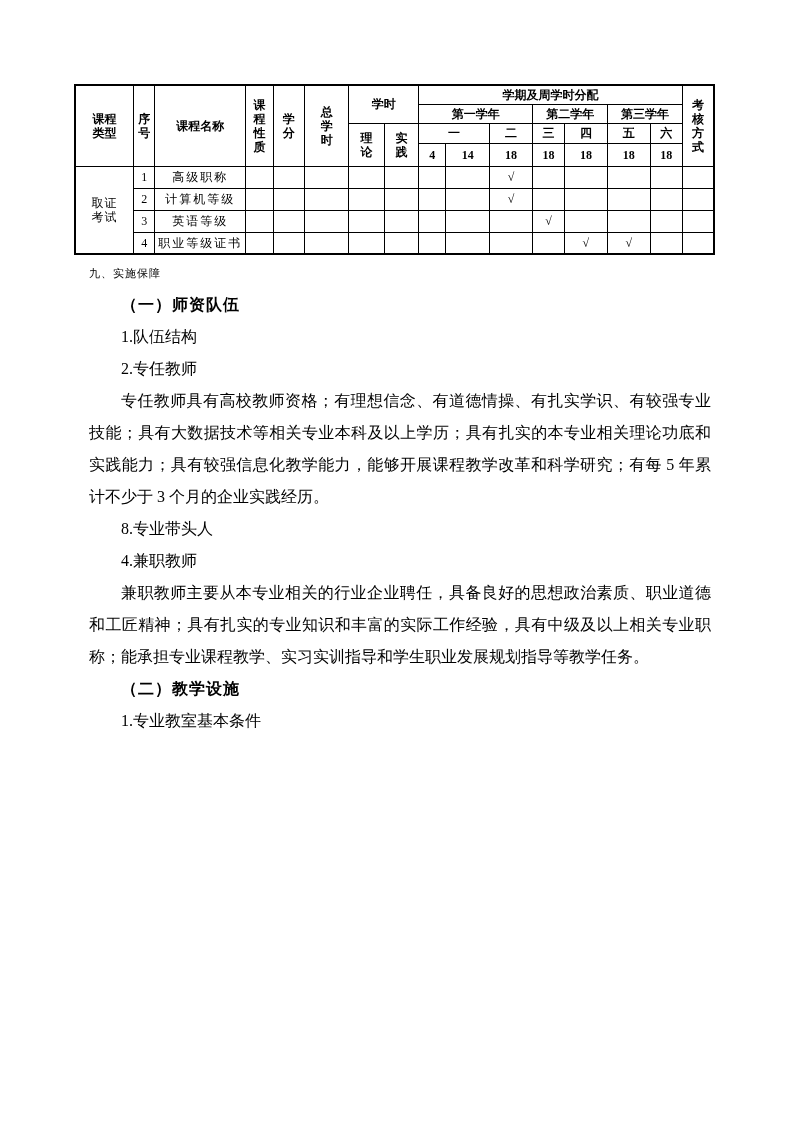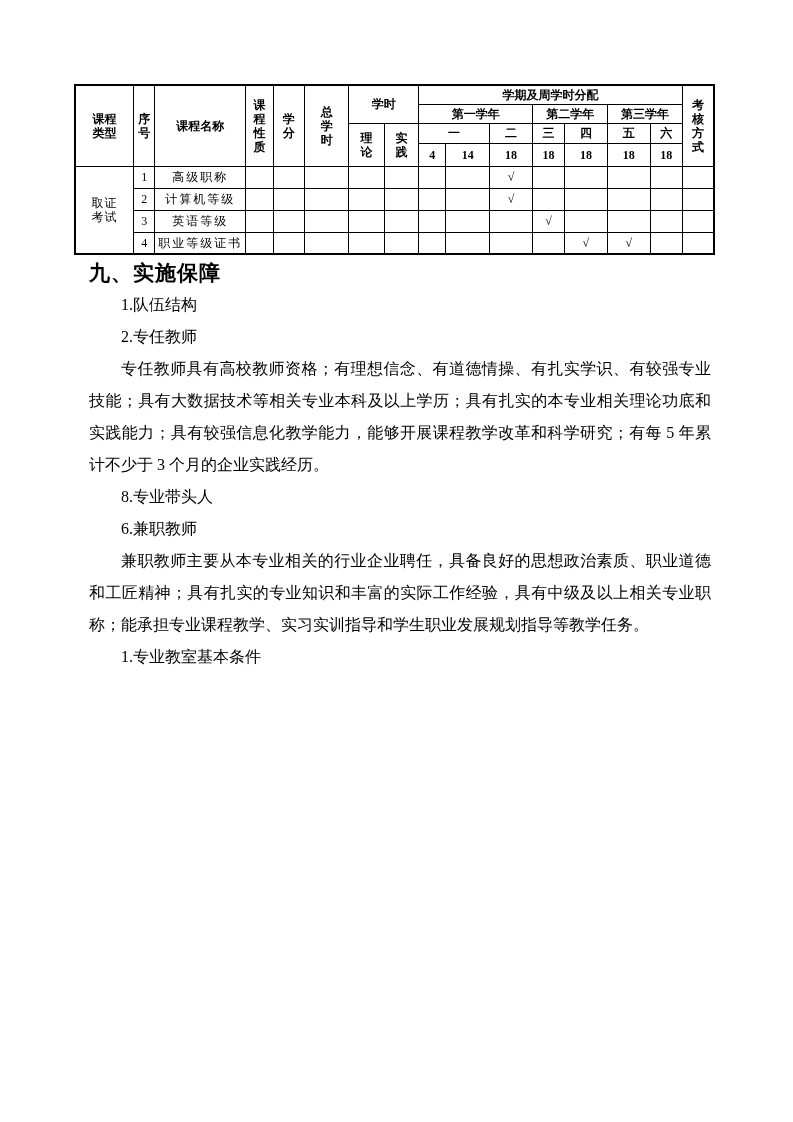--- a/index.html
+++ b/index.html
@@ -52,22 +52,22 @@
     top: 257px;
     width: 622px;
     font-family: "Liberation Serif", "DejaVu Serif", serif;
     font-size: 16px;
     line-height: 32px;
     color: #000;
   }
   .content p { margin: 0; }
   .h1 {
     font-family: "Liberation Sans", "DejaVu Sans", sans-serif;
-    font-weight: bold;
-    font-size: 21px;
+    font-weight: normal;
+    font-size: 11px;
     letter-spacing: 1px;
   }
   .h2 {
     font-family: "Liberation Sans", "DejaVu Sans", sans-serif;
     font-weight: bold;
     font-size: 16px;
     text-indent: 32px;
     letter-spacing: 1px;
   }
   .item { text-indent: 32px; }
@@ -218,22 +218,24 @@
       <td class="check-cell">√</td>
       <td class="check-cell">√</td>
       <td class="check-cell"></td>
       <td></td>
     </tr>
   </tbody>
     </table>
 
   <div class="content">
     <p class="h1">九、实施保障</p>
+    <p class="h2">（一）师资队伍</p>
     <p class="item">1.队伍结构</p>
     <p class="item">2.专任教师</p>
     <p class="para">专任教师具有高校教师资格；有理想信念、有道德情操、有扎实学识、有较强专业技能；具有大数据技术等相关专业本科及以上学历；具有扎实的本专业相关理论功底和实践能力；具有较强信息化教学能力，能够开展课程教学改革和科学研究；有每 5 年累计不少于 3 个月的企业实践经历。</p>
     <p class="item">8.专业带头人</p>
-    <p class="item">6.兼职教师</p>
+    <p class="item">4.兼职教师</p>
     <p class="para">兼职教师主要从本专业相关的行业企业聘任，具备良好的思想政治素质、职业道德和工匠精神；具有扎实的专业知识和丰富的实际工作经验，具有中级及以上相关专业职称；能承担专业课程教学、实习实训指导和学生职业发展规划指导等教学任务。</p>
+    <p class="h2">（二）教学设施</p>
     <p class="item">1.专业教室基本条件</p>
   </div>
 
 </div>
 
 </body></html>

